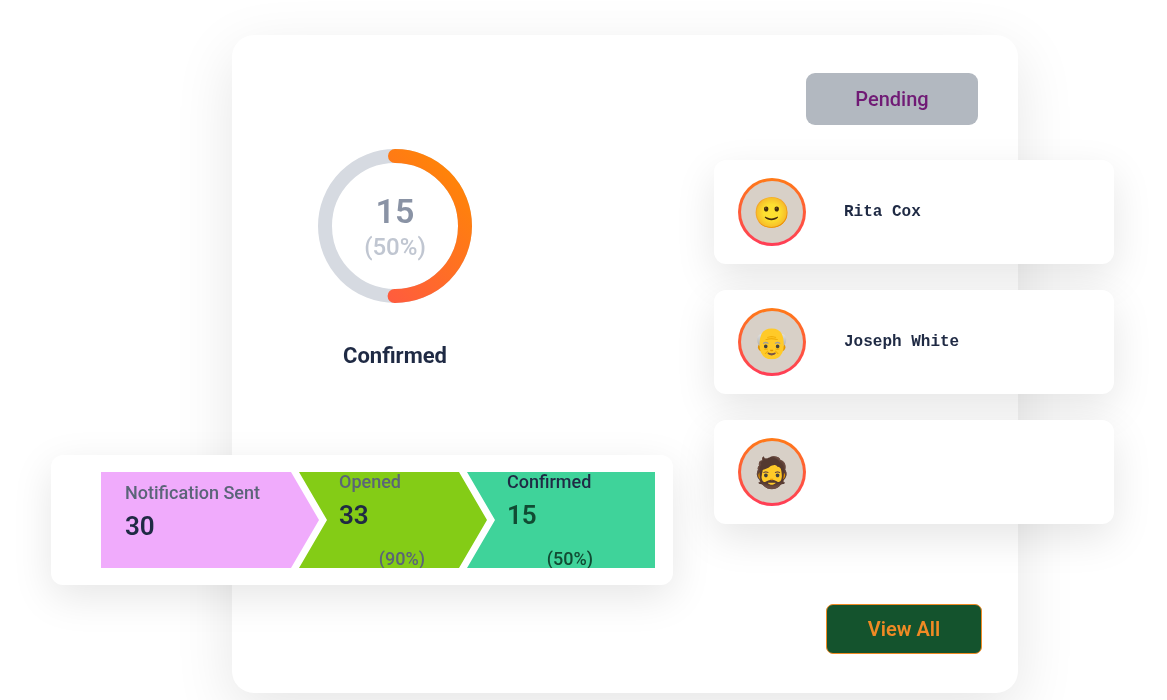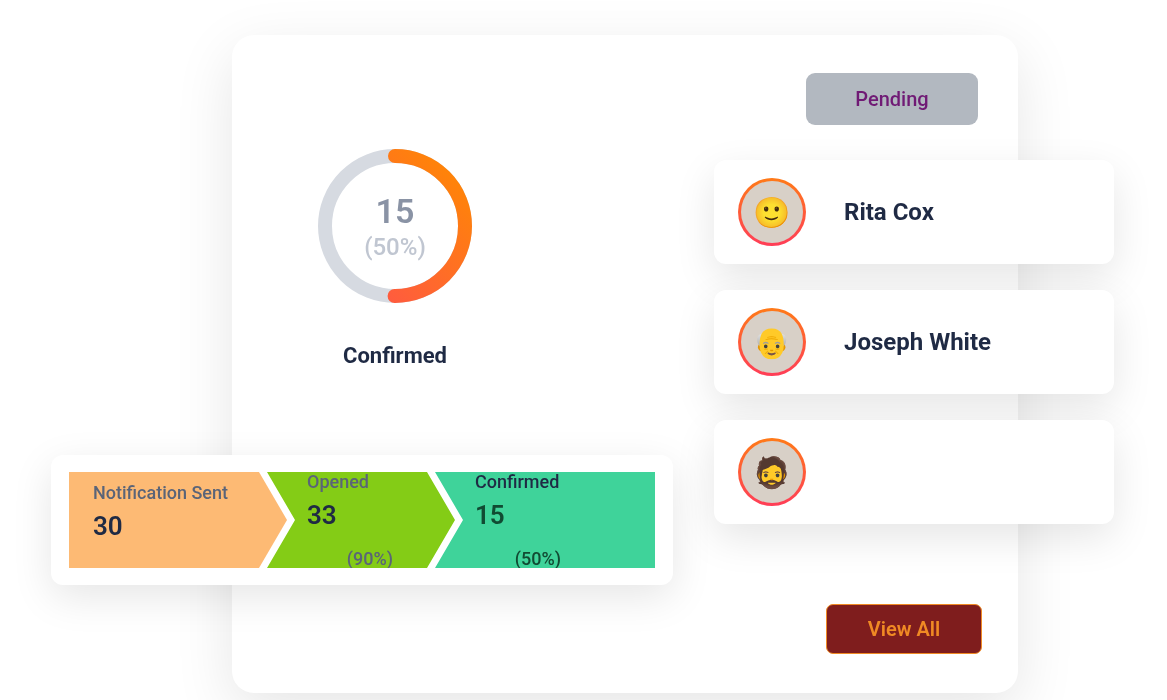--- a/index.html
+++ b/index.html
@@ -84,21 +84,21 @@
     z-index: 3;
   }
   .step {
     position: relative;
     height: 96px;
     display: flex;
     flex-direction: column;
     justify-content: center;
     padding: 0 24px 0 40px;
   }
-  .step-1 { flex: 0 0 218px; background:#fdba74; }
+  .step-1 { flex: 0 0 218px; background:#f0abfc;margin-left:32px; }
   .step-2 { flex: 0 0 188px; background:#84cc16; }
   .step-3 { flex: 1 1 auto;  background:#3fd39a; }
   .step-1, .step-2 {
     clip-path: polygon(0 0, calc(100% - 28px) 0, 100% 50%, calc(100% - 28px) 100%, 0 100%, 28px 50%);
   }
   .step-1 { clip-path: polygon(0 0, calc(100% - 28px) 0, 100% 50%, calc(100% - 28px) 100%, 0 100%); padding-left:24px;}
   .step-3 {
     clip-path: polygon(0 0, 100% 0, 100% 100%, 0 100%, 28px 50%);
   }
   .step-label { font-size: 18px; color:#5a6478; font-weight:500; }
@@ -132,34 +132,34 @@
     padding:3px;
     flex:0 0 68px;
     display:flex; align-items:center; justify-content:center;
   }
   .avatar-inner {
     width:100%; height:100%; border-radius:50%;
     background: #d8d0c7;
     display:flex; align-items:center; justify-content:center;
     font-size: 30px;
   }
-  .person-name { margin-left: 38px; font-size: 24px; font-weight:700; color:#1f2a44; }
+  .person-name { margin-left: 38px; font-size: 16px; font-weight:700; color:#1f2a44;font-family:Liberation Mono, monospace; }
 
   .view-all {
     position:absolute;
     left: 826px;
     top: 604px;
     width: 156px;
     height: 50px;
     border: 1.5px solid #f08a24;
     border-radius: 7px;
     color:#f08a24;
     font-size: 20px;
     font-weight:600;
-    background:#7f1d1d;
+    background:#14532d;
     display:flex; align-items:center; justify-content:center;
     cursor:pointer;
   }
 </style>
 </head>
 <body>
 
 <div class="main-card">
 
 

